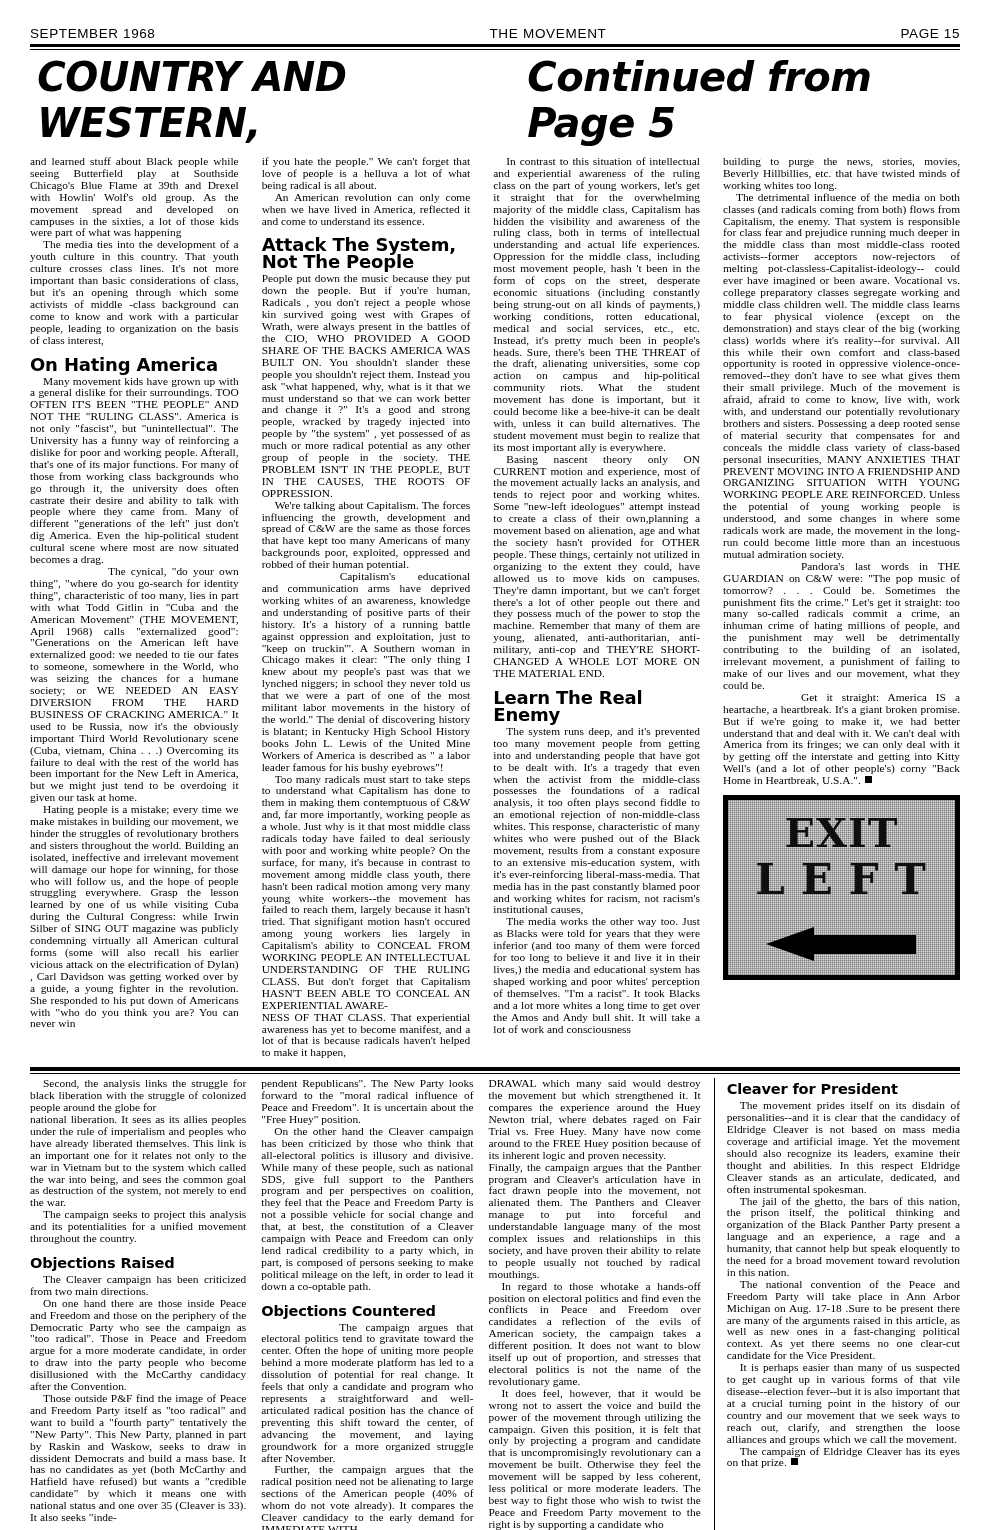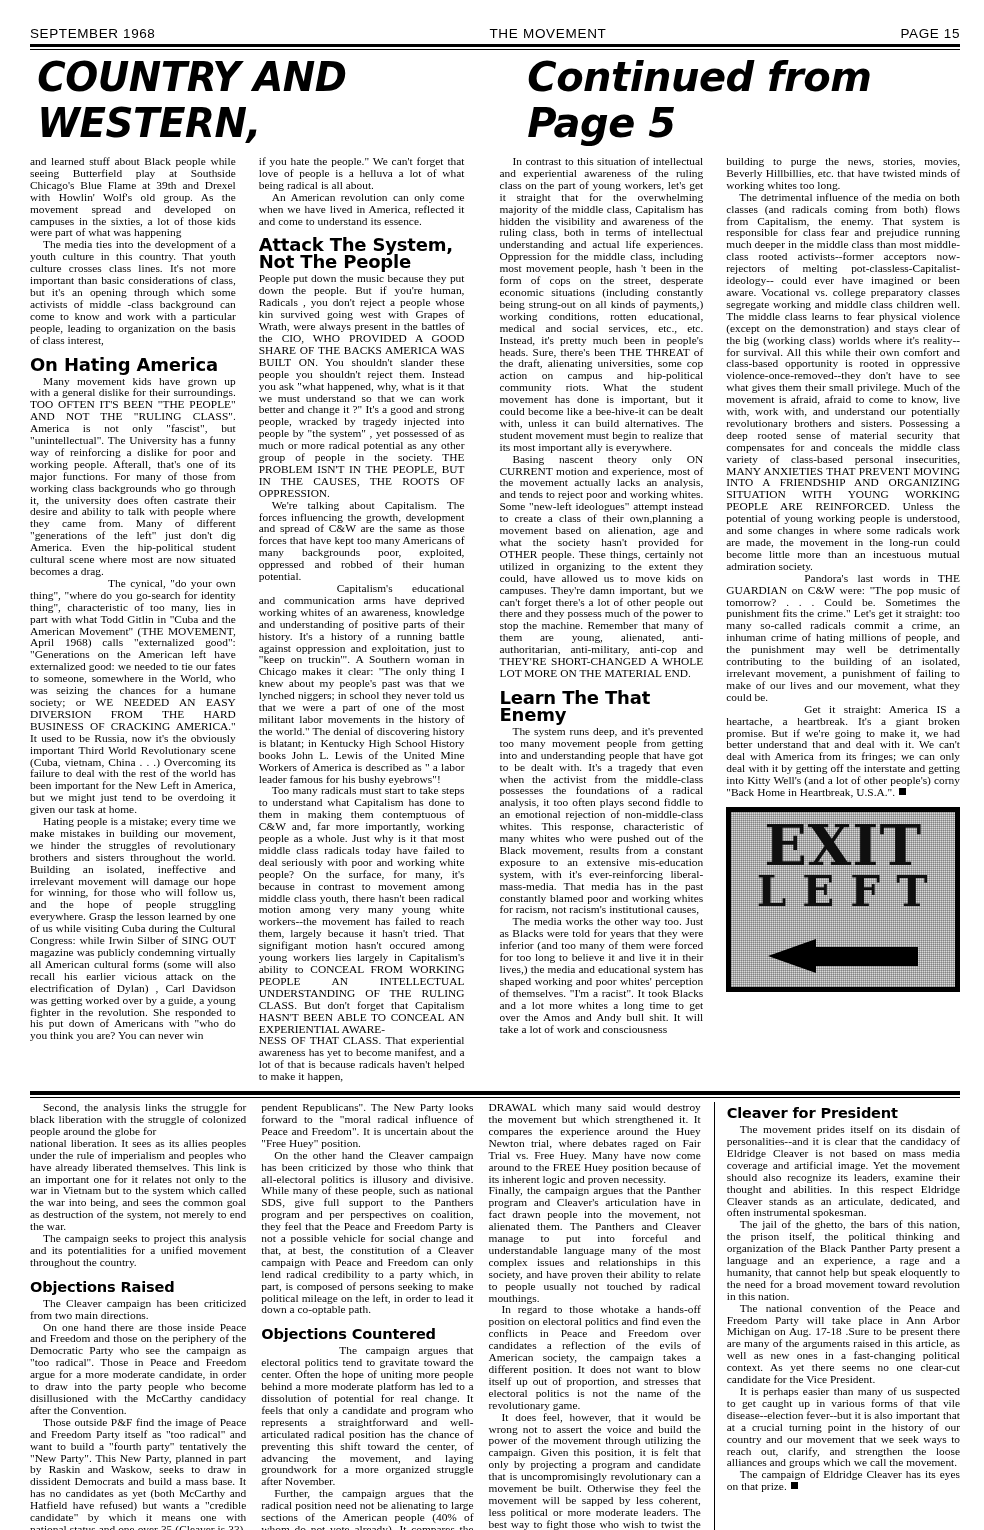--- a/index.html
+++ b/index.html
@@ -60,21 +60,21 @@
   .col{
     box-sizing:border-box;
     font-size:11.4px;
     line-height:11.9px;
     text-align:justify;
     -webkit-hyphens:none;hyphens:none;
     word-spacing:0.1px;
   }
   .c1{width:226px;padding-right:13px;}
   .c2{width:228px;padding-right:13px;padding-left:2px;}
-  .c3{width:226px;padding-right:13px;padding-left:2px;margin-left:12px;}
+  .c3{width:226px;padding-right:13px;padding-left:2px;}
   .c4{width:244px;padding-left:2px;}
 
   .col p{margin:0 0 0 0;text-indent:13px;}
   .col p.noind{text-indent:0;}
   .col p.bigind{text-indent:78px;}
 
   .subhead{
     font-family:"DejaVu Sans", sans-serif;
     font-weight:700;
     font-size:18px;
@@ -109,21 +109,21 @@
     position:relative;
     box-sizing:border-box;
   }
   .exit-word{
     font-family:"DejaVu Serif", serif;
     font-weight:700;
     text-align:center;
     color:#111;
     letter-spacing:2px;
   }
-  .exit-1{font-size:56px;line-height:46px;letter-spacing:1px;}
+  .exit-1{font-size:40px;line-height:46px;letter-spacing:1px;}
   .exit-2{font-size:42px;line-height:48px;letter-spacing:16px;padding-left:14px;}
   .arrow-wrap{position:absolute;left:0;right:0;bottom:14px;display:flex;justify-content:center;}
   .arrow{position:relative;width:150px;height:34px;}
   .arrow .shaft{position:absolute;right:0;top:8px;width:108px;height:19px;background:#000;}
   .arrow .head{
     position:absolute;left:0;top:0;width:0;height:0;
     border-top:17px solid transparent;
     border-bottom:17px solid transparent;
     border-right:48px solid #000;
   }
@@ -171,21 +171,21 @@
       <p class="noind">People put down the music because they put down the people. But if you're human, Radicals , you don't reject a people whose kin survived going west with Grapes of Wrath, were always present in the battles of the CIO, WHO PROVIDED A GOOD SHARE OF THE BACKS AMERICA WAS BUILT ON. You shouldn't slander these people you shouldn't reject them. Instead you ask "what happened, why, what is it that we must understand so that we can work better and change it ?" It's a good and strong people, wracked by tragedy injected into people by "the system" , yet possessed of as much or more radical potential as any other group of people in the society. THE PROBLEM ISN'T IN THE PEOPLE, BUT IN THE CAUSES, THE ROOTS OF OPPRESSION.</p>
       <p>We're talking about Capitalism. The forces influencing the growth, development and spread of C&amp;W are the same as those forces that have kept too many Americans of many backgrounds poor, exploited, oppressed and robbed of their human potential.</p>
       <p class="bigind">Capitalism's educational and communication arms have deprived working whites of an awareness, knowledge and understanding of positive parts of their history. It's a history of a running battle against oppression and exploitation, just to "keep on truckin'". A Southern woman in Chicago makes it clear: "The only thing I knew about my people's past was that we lynched niggers; in school they never told us that we were a part of one of the most militant labor movements in the history of the world." The denial of discovering history is blatant; in Kentucky High School History books John L. Lewis of the United Mine Workers of America is described as " a labor leader famous for his bushy eyebrows"!</p>
       <p>Too many radicals must start to take steps to understand what Capitalism has done to them in making them contemptuous of C&amp;W and, far more importantly, working people as a whole. Just why is it that most middle class radicals today have failed to deal seriously with poor and working white people? On the surface, for many, it's because in contrast to movement among middle class youth, there hasn't been radical motion among very many young white workers--the movement has failed to reach them, largely because it hasn't tried. That signifigant motion hasn't occured among young workers lies largely in Capitalism's ability to CONCEAL FROM WORKING PEOPLE AN INTELLECTUAL UNDERSTANDING OF THE RULING CLASS. But don't forget that Capitalism HASN'T BEEN ABLE TO CONCEAL AN EXPERIENTIAL AWARE-</p>
       <p class="noind">NESS OF THAT CLASS. That experiential awareness has yet to become manifest, and a lot of that is because radicals haven't helped to make it happen,</p>
     </div>
 
     <div class="col c3">
       <p>In contrast to this situation of intellectual and experiential awareness of the ruling class on the part of young workers, let's get it straight that for the overwhelming majority of the middle class, Capitalism has hidden the visibility and awareness of the ruling class, both in terms of intellectual understanding and actual life experiences. Oppression for the middle class, including most movement people, hash 't been in the form of cops on the street, desperate economic situations (including constantly being strung-out on all kinds of payments,) working conditions, rotten educational, medical and social services, etc., etc. Instead, it's pretty much been in people's heads. Sure, there's been THE THREAT of the draft, alienating universities, some cop action on campus and hip-political community riots. What the student movement has done is important, but it could become like a bee-hive-it can be dealt with, unless it can build alternatives. The student movement must begin to realize that its most important ally is everywhere.</p>
       <p>Basing nascent theory only ON CURRENT motion and experience, most of the movement actually lacks an analysis, and tends to reject poor and working whites. Some "new-left ideologues" attempt instead to create a class of their own,planning a movement based on alienation, age and what the society hasn't provided for OTHER people. These things, certainly not utilized in organizing to the extent they could, have allowed us to move kids on campuses. They're damn important, but we can't forget there's a lot of other people out there and they possess much of the power to stop the machine. Remember that many of them are young, alienated, anti-authoritarian, anti-military, anti-cop and THEY'RE SHORT-CHANGED A WHOLE LOT MORE ON THE MATERIAL END.</p>
-      <div class="subhead">Learn The That Enemy</div>
+      <div class="subhead">Learn The Real Enemy</div>
       <p>The system runs deep, and it's prevented too many movement people from getting into and understanding people that have got to be dealt with. It's a tragedy that even when the activist from the middle-class possesses the foundations of a radical analysis, it too often plays second fiddle to an emotional rejection of non-middle-class whites. This response, characteristic of many whites who were pushed out of the Black movement, results from a constant exposure to an extensive mis-education system, with it's ever-reinforcing liberal-mass-media. That media has in the past constantly blamed poor and working whites for racism, not racism's institutional causes,</p>
       <p>The media works the other way too. Just as Blacks were told for years that they were inferior (and too many of them were forced for too long to believe it and live it in their lives,) the media and educational system has shaped working and poor whites' perception of themselves. "I'm a racist". It took Blacks and a lot more whites a long time to get over the Amos and Andy bull shit. It will take a lot of work and consciousness</p>
     </div>
 
     <div class="col c4">
       <p class="noind">building to purge the news, stories, movies, Beverly Hillbillies, etc. that have twisted minds of working whites too long.</p>
       <p>The detrimental influence of the media on both classes (and radicals coming from both) flows from Capitalism, the enemy. That system is responsible for class fear and prejudice running much deeper in the middle class than most middle-class rooted activists--former acceptors now-rejectors of melting pot-classless-Capitalist-ideology-- could ever have imagined or been aware. Vocational vs. college preparatory classes segregate working and middle class children well. The middle class learns to fear physical violence (except on the demonstration) and stays clear of the big (working class) worlds where it's reality--for survival. All this while their own comfort and class-based opportunity is rooted in oppressive violence-once-removed--they don't have to see what gives them their small privilege. Much of the movement is afraid, afraid to come to know, live with, work with, and understand our potentially revolutionary brothers and sisters. Possessing a deep rooted sense of material security that compensates for and conceals the middle class variety of class-based personal insecurities, MANY ANXIETIES THAT PREVENT MOVING INTO A FRIENDSHIP AND ORGANIZING SITUATION WITH YOUNG WORKING PEOPLE ARE REINFORCED. Unless the potential of young working people is understood, and some changes in where some radicals work are made, the movement in the long-run could become little more than an incestuous mutual admiration society.</p>
       <p class="bigind">Pandora's last words in THE GUARDIAN on C&amp;W were: "The pop music of tomorrow? . . . Could be. Sometimes the punishment fits the crime." Let's get it straight: too many so-called radicals commit a crime, an inhuman crime of hating millions of people, and the punishment may well be detrimentally contributing to the building of an isolated, irrelevant movement, a punishment of failing to make of our lives and our movement, what they could be.</p>
       <p class="bigind"><span>Get it straight: America IS a heartache, a heartbreak. It's a giant broken promise. But if we're going to make it, we had better understand that and deal with it. We can't deal with America from its fringes; we can only deal with it by getting off the interstate and getting into Kitty Well's (and a lot of other people's) corny "Back Home in Heartbreak, U.S.A.".</span><span class="endmark"></span></p>
 

